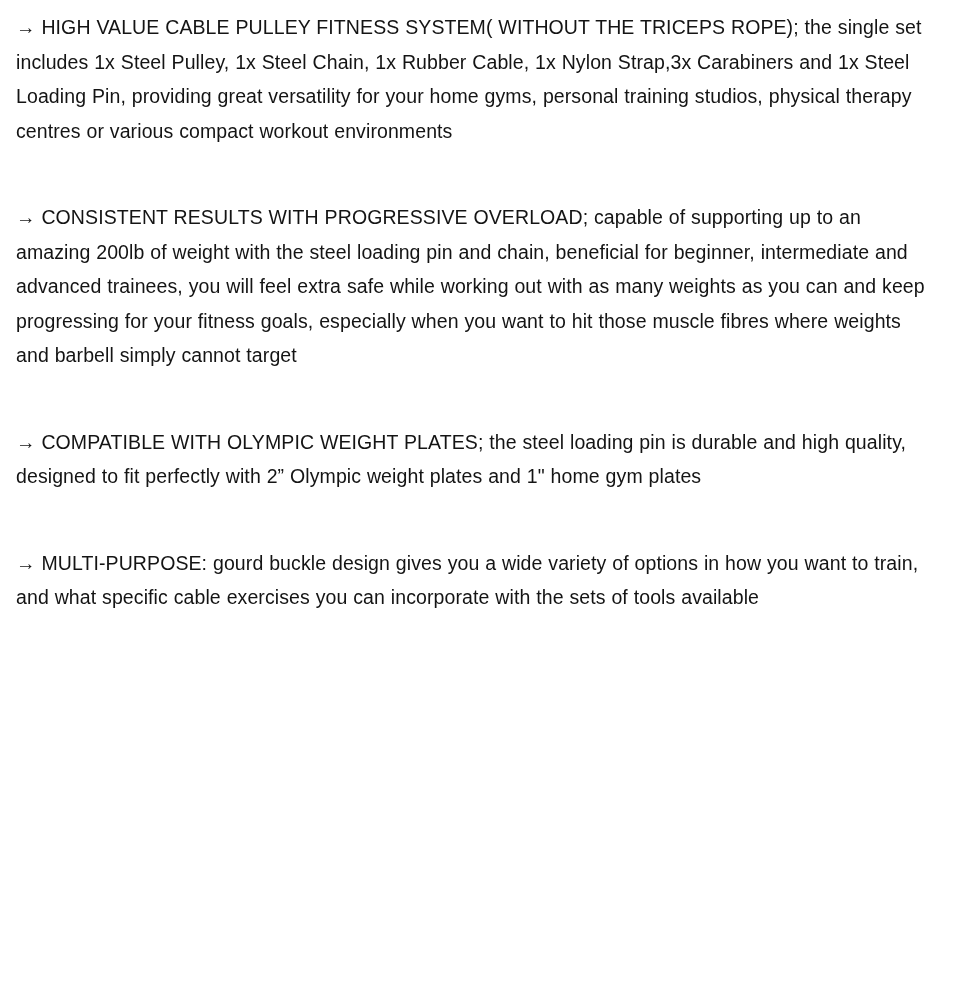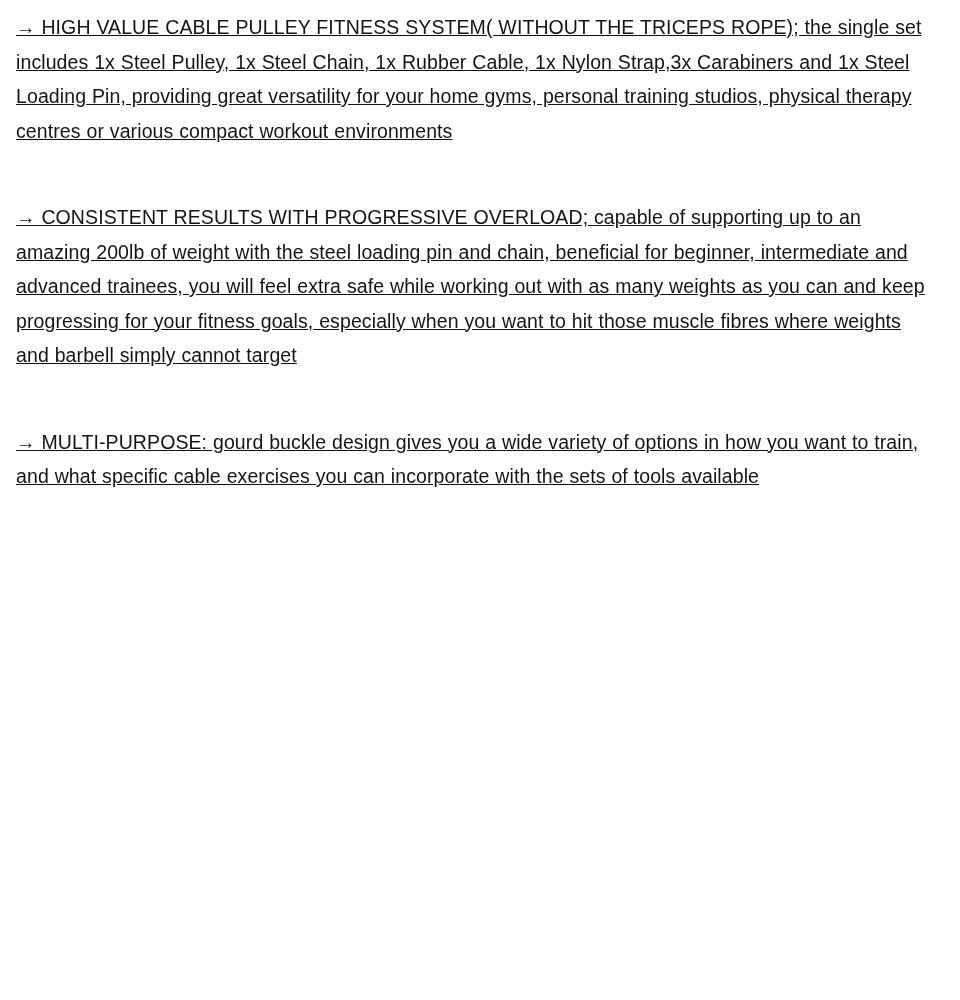--- a/index.html
+++ b/index.html
@@ -13,21 +13,20 @@
     font-family: "Liberation Sans", sans-serif;
     color: #111111;
     -webkit-font-smoothing: antialiased;
   }
   .page {
     box-sizing: border-box;
     width: 960px;
     height: 1000px;
     padding: 10px 30px 0 16px;
     background: #ffffff;
-    text-decoration: underline;
   }
   .bullet {
     font-size: 19.5px;
     line-height: 34.5px;
     color: #141414;
     margin: 0 0 52px 0;
     letter-spacing: 0.1px;
     word-spacing: 0.3px;
     text-align: left;
   }
@@ -38,16 +37,17 @@
 </head>
 <body>
 
 <div class="page">
 
   <p class="bullet">→ HIGH VALUE CABLE PULLEY FITNESS SYSTEM( WITHOUT THE TRICEPS ROPE); the single set includes 1x Steel Pulley, 1x Steel Chain, 1x Rubber Cable, 1x Nylon Strap,3x Carabiners and 1x Steel Loading Pin, providing great versatility for your home gyms, personal training studios, physical therapy centres or various compact workout environments</p>
 
 
   <p class="bullet">→ CONSISTENT RESULTS WITH PROGRESSIVE OVERLOAD; capable of supporting up to an amazing 200lb of weight with the steel loading pin and chain, beneficial for beginner, intermediate and advanced trainees, you will feel extra safe while working out with as many weights as you can and keep progressing for your fitness goals, especially when you want to hit those muscle fibres where weights and barbell simply cannot target</p>
 
+  <p class="bullet">→ COMPATIBLE WITH OLYMPIC WEIGHT PLATES; the steel loading pin is durable and high quality, designed to fit perfectly with 2” Olympic weight plates and 1" home gym plates</p>
 
   <p class="bullet">→ MULTI-PURPOSE: gourd buckle design gives you a wide variety of options in how you want to train, and what specific cable exercises you can incorporate with the sets of tools available</p>
 
 </div>
 
 </body></html>

